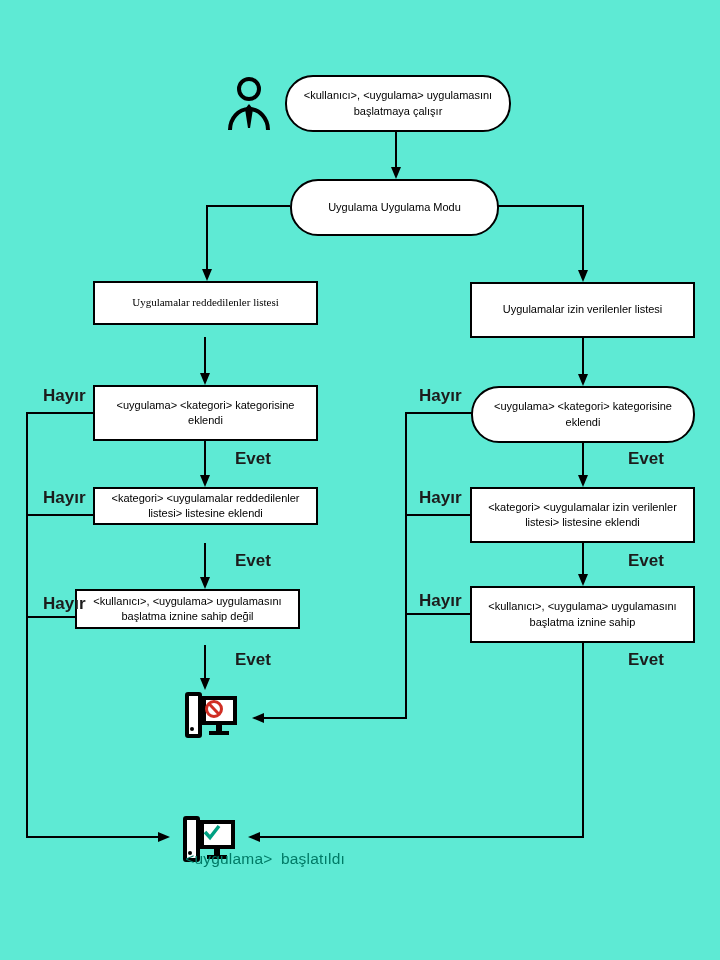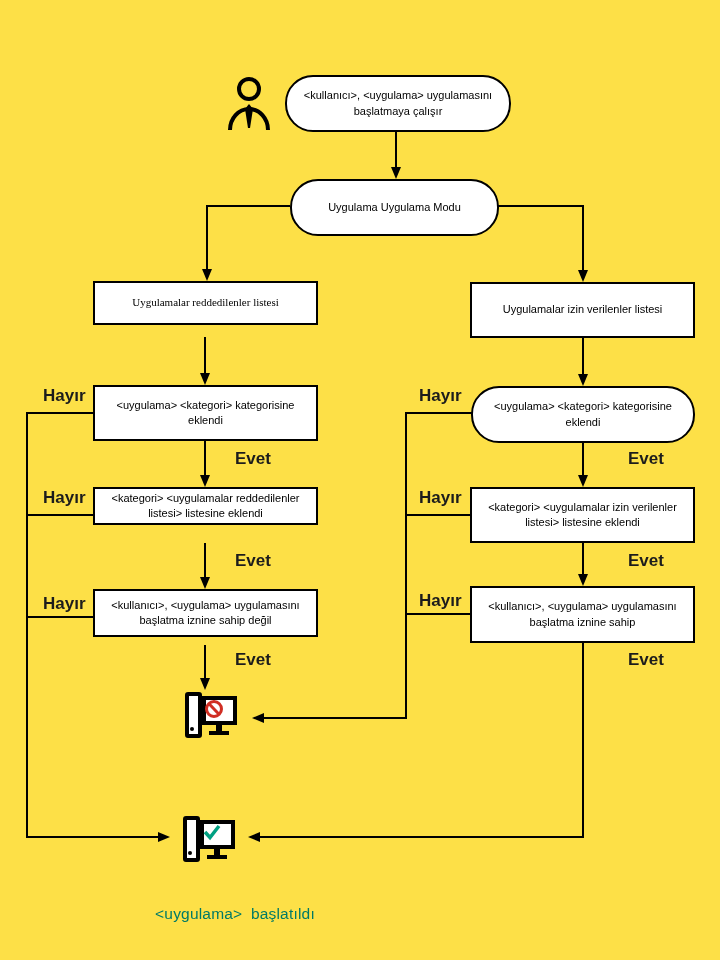--- a/index.html
+++ b/index.html
@@ -1,17 +1,17 @@
 <!DOCTYPE html>
 <html><head>
 <meta charset="utf-8">
 <style>
   html,body{margin:0;padding:0;background:#fff;}
   .canvas{
-    position:relative;width:720px;height:960px;background:#fde047;
+    position:relative;width:720px;height:960px;background:#5eead4;
     font-family:"Liberation Sans", sans-serif;color:#000;overflow:hidden;
   }
   .connectors{position:absolute;left:0;top:0;}
   .connectors path{stroke:#000;stroke-width:2;fill:none;}
   .node{
     position:absolute;box-sizing:border-box;border:2px solid #000;background:#fff;
     display:flex;align-items:center;justify-content:center;text-align:center;
     font-size:11px;line-height:1.4;padding:4px 11px;
   }
   .node.round{border-radius:28px;}
@@ -66,21 +66,21 @@
   <div class="node" style="left:470px;top:282px;width:225px;height:56px;">Uygulamalar izin verilenler listesi</div>
 
   <div class="node" style="left:93px;top:385px;width:225px;height:56px;">&lt;uygulama&gt; &lt;kategori&gt; kategorisine eklendi</div>
 
   <div class="node round" style="left:471px;top:386px;width:224px;height:57px;">&lt;uygulama&gt; &lt;kategori&gt; kategorisine eklendi</div>
 
   <div class="node" style="left:93px;top:487px;width:225px;height:38px;">&lt;kategori&gt; &lt;uygulamalar reddedilenler listesi&gt; listesine eklendi</div>
 
   <div class="node" style="left:470px;top:487px;width:225px;height:56px;">&lt;kategori&gt; &lt;uygulamalar izin verilenler listesi&gt; listesine eklendi</div>
 
-  <div class="node" style="left:93px;top:589px;width:225px;height:48px;">&lt;kullanıcı&gt;, &lt;uygulama&gt; uygulamasını başlatma iznine sahip değil</div>
+  <div class="node" style="left:75px;top:589px;width:225px;height:40px;">&lt;kullanıcı&gt;, &lt;uygulama&gt; uygulamasını başlatma iznine sahip değil</div>
 
   <div class="node" style="left:470px;top:586px;width:225px;height:57px;">&lt;kullanıcı&gt;, &lt;uygulama&gt; uygulamasını başlatma iznine sahip</div>
 
   <div class="elabel" style="left:43px;top:386px;">Hayır</div>
   <div class="elabel" style="left:43px;top:488px;">Hayır</div>
   <div class="elabel" style="left:43px;top:594px;">Hayır</div>
   <div class="elabel" style="left:419px;top:386px;">Hayır</div>
   <div class="elabel" style="left:419px;top:488px;">Hayır</div>
   <div class="elabel" style="left:419px;top:591px;">Hayır</div>
 
@@ -108,15 +108,15 @@
     <rect x="4" y="4" width="13" height="42" rx="1" style="fill:#fff;stroke:#000;stroke-width:4;"></rect>
     <circle cx="9" cy="39" r="2" style="fill:#000;stroke:none;"></circle>
     <rect x="21" y="8" width="31" height="25" style="fill:#fff;stroke:#000;stroke-width:4;"></rect>
     <rect x="33" y="33" width="6" height="8" style="fill:#000;stroke:none;"></rect>
     <rect x="26" y="41" width="20" height="4" style="fill:#000;stroke:none;"></rect>
     <g>
       <path d="M24,18 L29,23.5 L38,12" style="fill:none;stroke-width:3.5;" stroke="#00a082"></path>
     </g>
   </svg>
 
-  <div class="outcome started" style="left:125px;top:905px;width:220px;">&lt;uygulama&gt; başlatıldı</div>
+  <div class="outcome started" style="left:125px;top:850px;width:220px;text-align:right;">&lt;uygulama&gt; başlatıldı</div>
 
 </div>
 
 </body></html>

